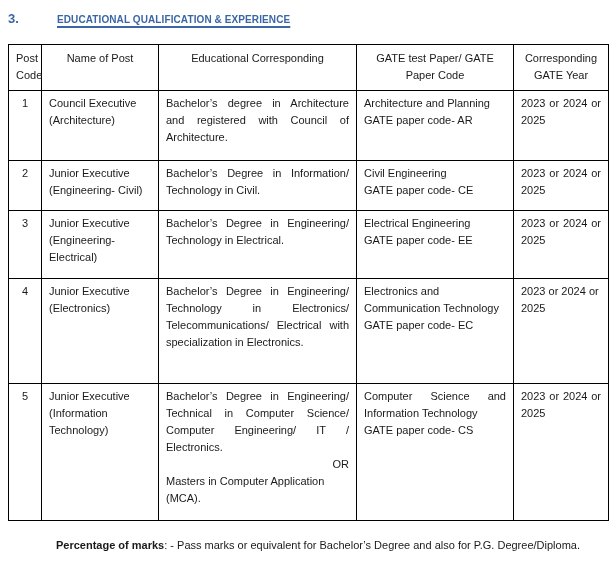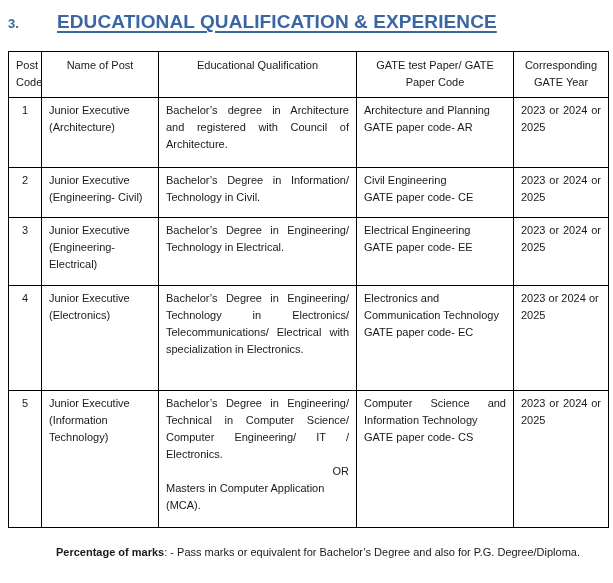--- a/index.html
+++ b/index.html
@@ -11,21 +11,21 @@
     overflow: hidden;
   }
   .page { padding: 9px 7px 0 8px; }
 
   
   .heading { display: flex; align-items: baseline; margin: 2px 0 18px 0; }
   .heading-number {
     font-size: 13px; font-weight: bold; color: #3a66a4; width: 49px;
   }
   .heading-title {
-    font-size: 19px; font-weight: bold; color: #3a66a4;
+    font-size: 10px; font-weight: bold; color: #3a66a4;
     text-decoration: underline; text-underline-offset: 3px;
     text-decoration-thickness: 1.5px; letter-spacing: 0.1px;
   }
 
   
   table.qual-table {
     border-collapse: collapse;
     width: 598px;
     table-layout: fixed;
   }
@@ -77,29 +77,29 @@
       <col class="c-code">
         <col class="c-name">
         <col class="c-qual">
         <col class="c-gate">
         <col class="c-year">
     </colgroup>
     <thead>
       <tr class="hdr">
         <th>Post Code</th>
         <th>Name of Post</th>
-        <th>Educational Qualification</th>
+        <th>Educational Corresponding</th>
         <th>GATE test Paper/ GATE Paper Code</th>
         <th>Corresponding GATE Year</th>
       </tr>
     </thead>
     <tbody>
       <tr class="row-1">
         <td class="code-cell">1</td>
-        <td>Junior Executive (Architecture)</td>
+        <td>Council Executive (Architecture)</td>
         <td>
             <div class="justify">Bachelor’s degree in Architecture and registered with Council of Architecture.</div>
           </td>
         <td>
           <div class="justify">Architecture and Planning</div>
           <div>GATE paper code- AR</div>
         </td>
         <td>
             <div class="justify">2023 or 2024 or 2025</div>
           </td>

